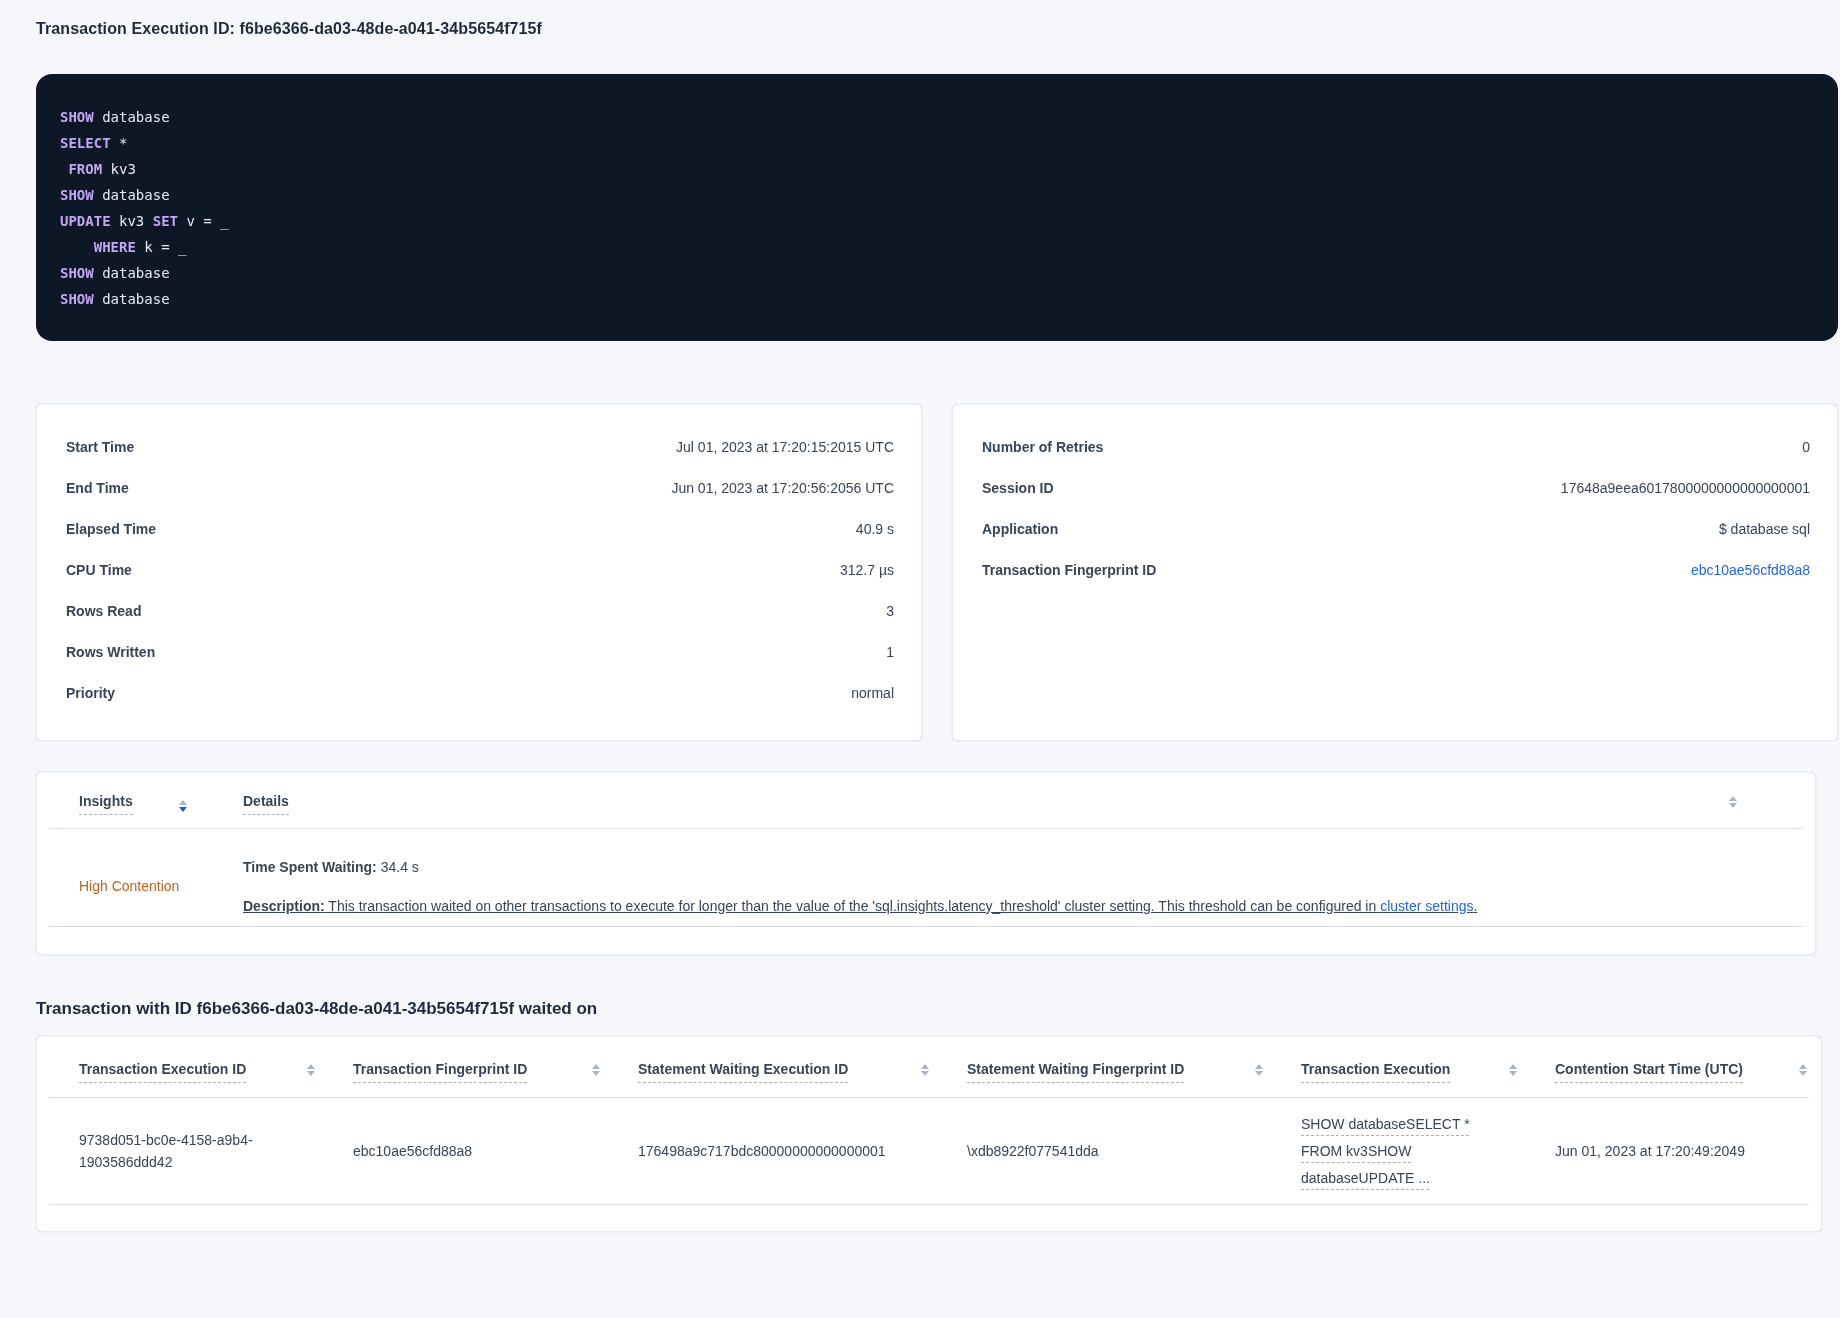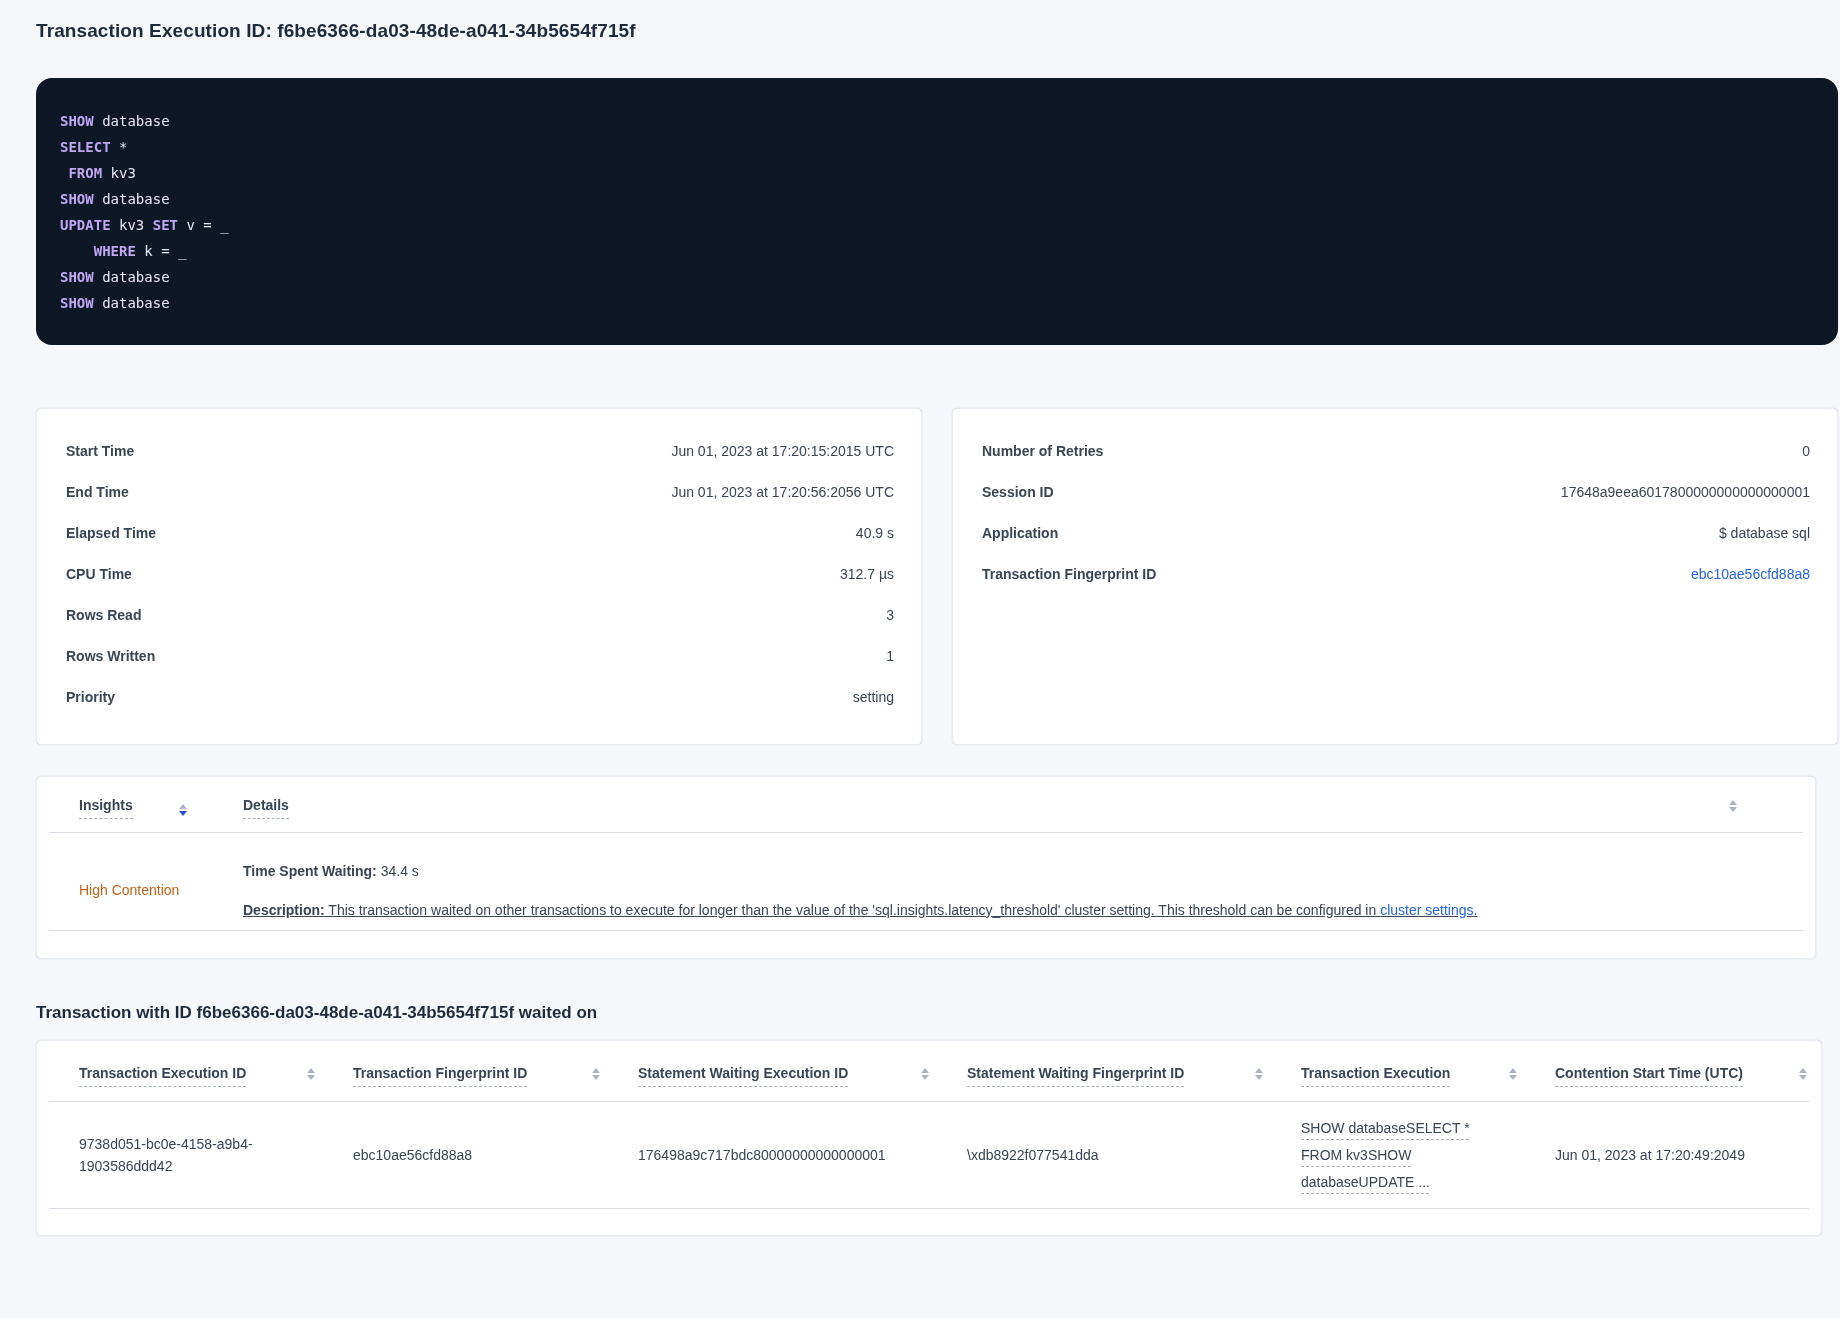--- a/index.html
+++ b/index.html
@@ -8,21 +8,21 @@
     background:var(--page_bg,#F5F7FA);
     font-family:"Liberation Sans", sans-serif;
     color:var(--text,#394455);
     overflow:hidden;
   }
   .content { padding-left:36px; }
 
   
   .page-title {
     padding-top:20px;
-    font-size:19px; font-weight:700; color:var(--title,#1E2A3E);
+    font-size:16px; font-weight:700; color:var(--title,#1E2A3E);
     letter-spacing:.1px;
   }
 
   
   .tabs {
     margin-top:28px; width:1804px;
     border-bottom:1px solid #E0E5EB;
     display:flex;
   }
   .tab {
@@ -138,21 +138,21 @@
       <div class="sql-line"><span></span><span>    </span><span class="kw">WHERE</span><span> </span><span>k</span><span> </span><span>=</span><span> </span><span>_</span></div>
       <div class="sql-line"><span class="kw">SHOW</span><span> </span><span>database</span></div>
       <div class="sql-line"><span class="kw">SHOW</span><span> </span><span>database</span></div>
     </div>
 
   <div class="cards-row">
 
     <div class="card stat-card">
       <div class="stat-row">
         <span class="stat-label">Start Time</span>
-        <span class="stat-value">Jun 01, 2023 at 17:20:15:2015 UTC</span>
+        <span class="stat-value">Jul 01, 2023 at 17:20:15:2015 UTC</span>
       </div>
       <div class="stat-row">
         <span class="stat-label">End Time</span>
         <span class="stat-value">Jun 01, 2023 at 17:20:56:2056 UTC</span>
       </div>
       <div class="stat-row">
         <span class="stat-label">Elapsed Time</span>
         <span class="stat-value">40.9 s</span>
       </div>
       <div class="stat-row">
@@ -162,21 +162,21 @@
       <div class="stat-row">
         <span class="stat-label">Rows Read</span>
         <span class="stat-value">3</span>
       </div>
       <div class="stat-row">
         <span class="stat-label">Rows Written</span>
         <span class="stat-value">1</span>
       </div>
       <div class="stat-row">
         <span class="stat-label">Priority</span>
-        <span class="stat-value">setting</span>
+        <span class="stat-value">normal</span>
       </div>
     </div>
 
     <div class="card stat-card">
       <div class="stat-row">
         <span class="stat-label">Number of Retries</span>
         <span class="stat-value">0</span>
       </div>
       <div class="stat-row">
         <span class="stat-label">Session ID</span>

